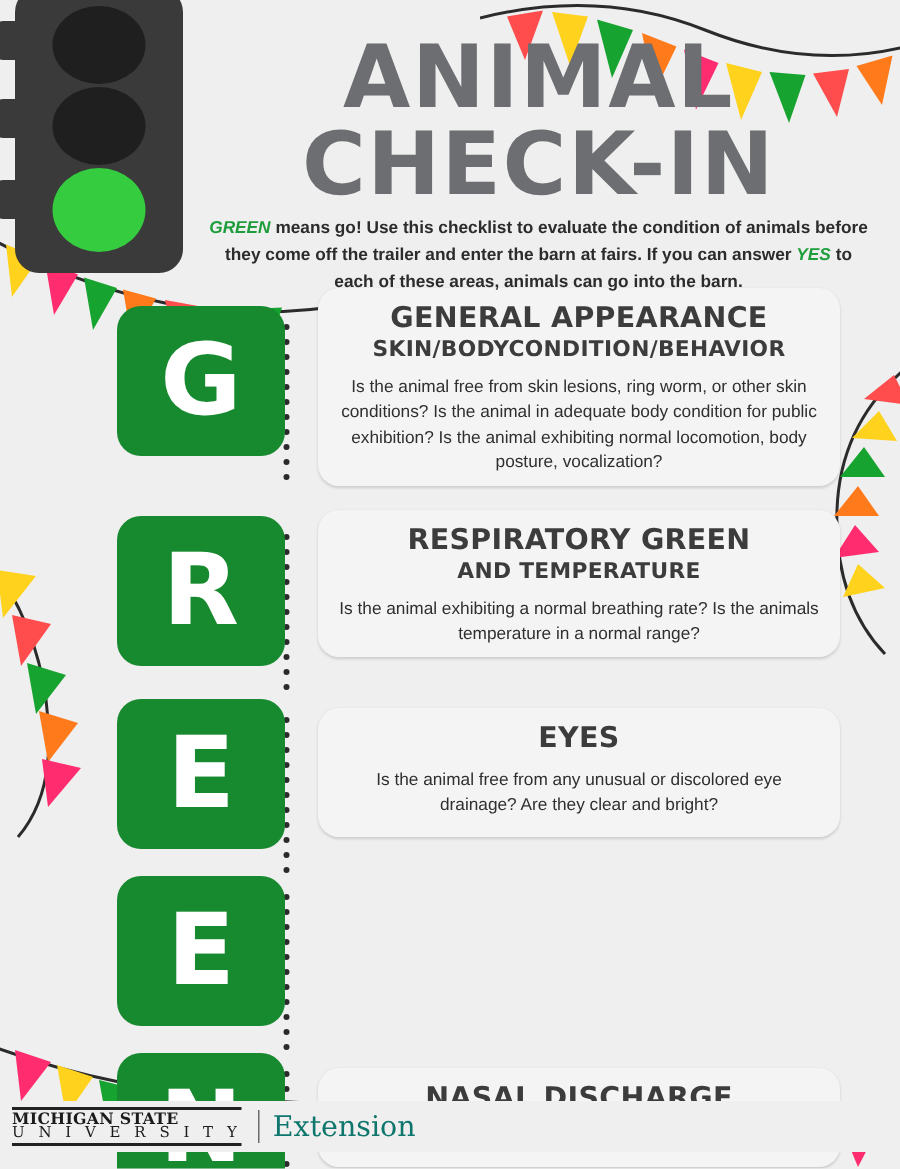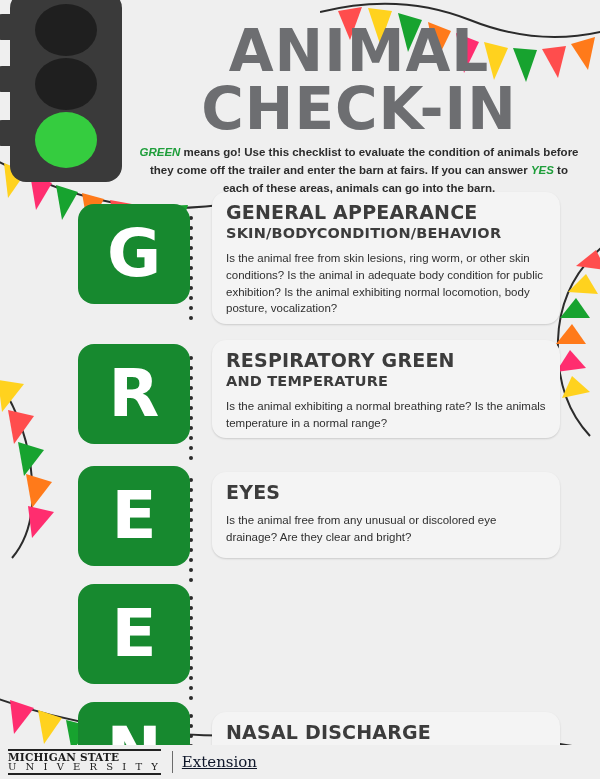--- a/index.html
+++ b/index.html
@@ -90,21 +90,21 @@
     background:#2b2b2b; margin:6px 0 0 1px;
   }
 
   .card {
     position:absolute; left:212px; top:0;
     width:348px;
     background:#f4f4f4;
     border-radius:14px;
     box-shadow:0 1px 2px rgba(0,0,0,0.15);
     padding:10px 14px 12px 14px;
-    text-align:left;
+    text-align:center;
     z-index:4;
   }
   .card h2 {
     margin:0;
     font-family:"DejaVu Sans", sans-serif;
     font-size:19px;
     font-weight:bold;
     color:#3c3c3c;
     line-height:1.15;
     letter-spacing:0.2px;
@@ -146,21 +146,21 @@
   .row-4 .dots { top:6px; }
   .row-4 .card { top:8px; height:82px; }
 
   .row-5 { height:100px; }
   .row-5 .letter-tile { top:0px; }
   .row-5 .dots { top:6px; }
   .row-5 .card { top:10px; height:66px; }
 
   
   .footer {
-    position:absolute; left:0; bottom:0; width:600px; height:34px;
+    position:absolute; left:0; bottom:11px; width:600px; height:34px;
     background:#efefef; z-index:8;
     display:flex; align-items:center;
   }
   .msu-logo {
     margin-left:8px;
     display:flex; flex-direction:column; align-items:flex-start;
     border-top:2px solid #222; border-bottom:2px solid #222;
     padding:1px 0; line-height:1;
   }
   .msu-logo .l1 {
@@ -169,21 +169,21 @@
   }
   .msu-logo .l2 {
     font-family:"DejaVu Serif", serif;
     font-size:10px; color:#1b1b1b; letter-spacing:3px;
   }
   .footer-divider {
     width:1px; height:22px; background:#6b6b6b; margin:0 9px 0 11px;
   }
   .footer-ext {
     font-family:"DejaVu Serif", serif;
-    font-size:15px; color:#0f172a;text-decoration:underline;
+    font-size:19px; color:#0f766e;
   }
 </style>
 </head>
 <body>
 
 <div class="bunting" style="left:320px; top:-6px;">
   <svg width="290" height="120" viewBox="0 0 290 120">
     <path d="M0 18 Q 80 -2 150 26 Q 220 54 288 36" stroke="#2b2b2b" stroke-width="2" fill="none"></path>
     <polygon points="18,17 42,13 30,46" fill="#ff4d4d"></polygon>
     <polygon points="48,14 72,17 60,50" fill="#ffd21e"></polygon>

